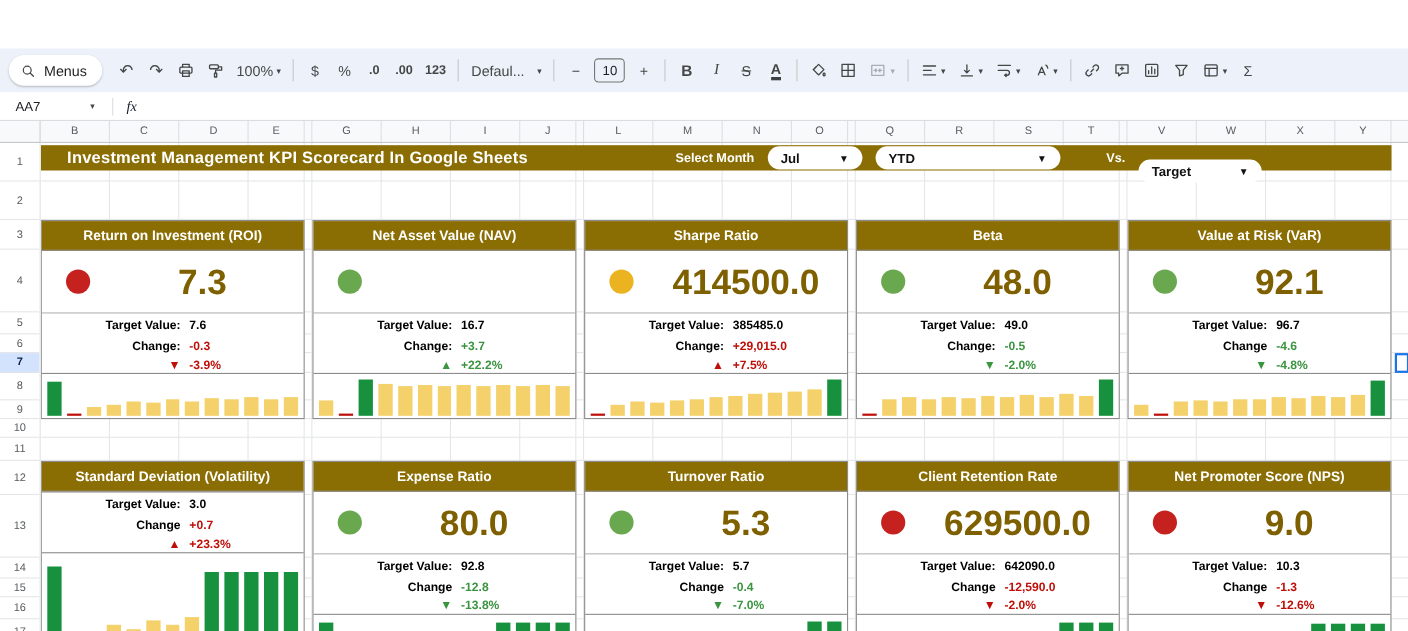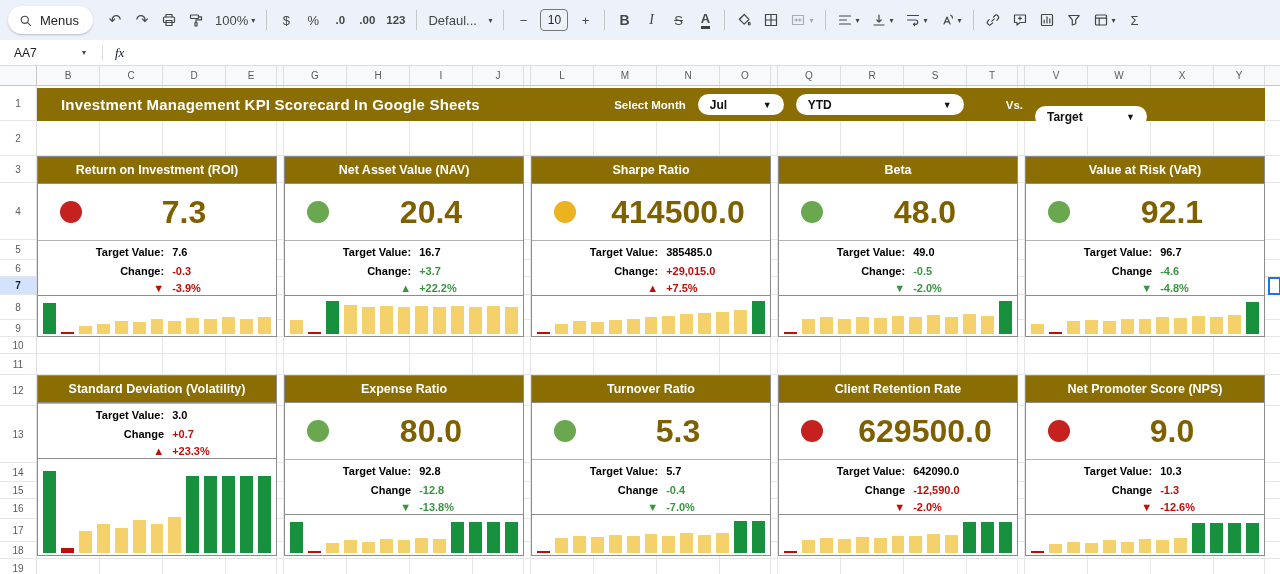--- a/index.html
+++ b/index.html
@@ -1,20 +1,20 @@
 <!DOCTYPE html>
 <html style="--gold-bg: #8a6d03; --gold-text: #7f6000; --active-row-bg: #d3e3fd; --selection: #1a73e8;"><head>
 <meta charset="utf-8">
 <style>
   * { box-sizing: border-box; margin: 0; padding: 0; }
   body { font-family: "Liberation Sans", "DejaVu Sans", sans-serif; background:#fff; }
   .screen { position:relative; width:1280px; height:574px; overflow:hidden; background:#fff; }
 
   
-  .toolbar { height:40px; background:#edf2fa; display:flex; align-items:center; padding:0 8px; gap:1px; color:#444746; }
+  .toolbar { height:40px; background:#edf2fa; display:flex; align-items:center; padding:0 8px; gap:1px; color:#444746;margin-top:44px; }
   .menus-pill { display:flex; align-items:center; gap:7px; background:#ffffff; border-radius:18px; height:28px; padding:0 14px 0 10px; box-shadow:0 1px 2px rgba(60,64,67,.3); font-size:13px; color:#1f1f1f; margin-right:8px; }
   .tb-btn { min-width:26px; height:26px; display:flex; align-items:center; justify-content:center; border-radius:4px; padding:0 5px; font-size:13px; color:#444746; white-space:nowrap; }
   .tb-btn.bold span { font-weight:bold; font-size:14px; }
   .tb-btn.italic span { font-style:italic; font-family:"Liberation Serif", serif; font-size:14px; }
   .tb-btn.strike span { text-decoration:line-through; font-size:13px; }
   .a-color { font-weight:bold; font-size:13px; border-bottom:3px solid #3c4043; line-height:15px; }
   .tb-btn.num { font-size:11.5px; font-weight:bold; }
   .tb-sep { width:1px; height:20px; background:#c4c7c5; margin:0 5px; flex:none; }
   .caret { font-size:8px; color:#444746; margin-left:3px; }
   .size-box { width:28px; height:22px; border:1px solid #747775; border-radius:4px; text-align:center; line-height:20px; font-size:12px; margin:0 3px; color:#1f1f1f; }
@@ -36,21 +36,21 @@
   .col-h { height:100%; border-right:1px solid #dde0e3; font-size:10px; color:#575b5f; display:flex; align-items:center; justify-content:center; flex:none; }
   .row-headers { position:absolute; left:0; top:20px; width:37px; bottom:0; background:#fff; border-right:1px solid #dde0e3; overflow:hidden; z-index:3; }
   .row-h { border-bottom:1px solid #e4e6e8; font-size:10px; color:#575b5f; display:flex; align-items:center; justify-content:center; }
   .row-h.active { background:var(--active-row-bg); color:#041e49; font-weight:bold; }
   .canvas { position:absolute; left:37px; top:20px; right:0; bottom:0; background:#fff; overflow:hidden; }
   .vline { position:absolute; top:0; width:1px; height:100%; background:#e4e6e8; z-index:0; }
   .hline { position:absolute; left:0; height:1px; width:100%; background:#e4e6e8; z-index:0; }
   .sel-box { position:absolute; left:1231px; top:191px; width:13px; height:18px; border:2px solid var(--selection); z-index:4; }
 
   
-  .banner { position:absolute; left:0; top:2px; width:1228px; height:33px; background:var(--gold-bg); display:flex; align-items:center; z-index:1; }
+  .banner { position:absolute; left:0; top:2px; width:1228px; height:23px; background:var(--gold-bg); display:flex; align-items:center; z-index:1; }
   .banner-title { color:#fff; font-weight:bold; font-size:15px; margin-left:24px; letter-spacing:.2px; }
   .banner-controls { display:flex; align-items:center; gap:12px; margin-left:auto; margin-right:118px; }
   .banner-label { color:#fff; font-weight:bold; font-size:11.5px; }
   .pill { background:#fff; border-radius:12px; height:21px; display:flex; align-items:center; justify-content:space-between; padding:0 12px; font-weight:bold; font-size:12px; color:#111; }
   .pill-month { width:86px; }
   .pill-period { width:168px; margin-right:30px; }
   .pill-compare { width:112px;margin-top:24px; }
   .pill-caret { font-size:9px; color:#111; }
 
   
@@ -395,21 +395,20 @@
               <div class="bar" style="height: 50%; background: rgb(244, 209, 107);"></div>
             </div>
   </div>
 
   <div class="card">
     <div class="card-header">
       <span>Net Asset Value (NAV)</span>
     </div>
     <div class="card-value-row">
       <span class="status-dot" style="background: rgb(105, 168, 79);"></span>
-      <span class="big-value">20.4</span>
     </div>
     <div class="card-kv">
       <div class="kv">
         <span class="k">Target Value:</span>
         <span class="v">16.7</span>
       </div>
       <div class="kv">
         <span class="k">Change:</span>
         <span class="v" style="color: rgb(58, 148, 64);">+3.7</span>
       </div>

